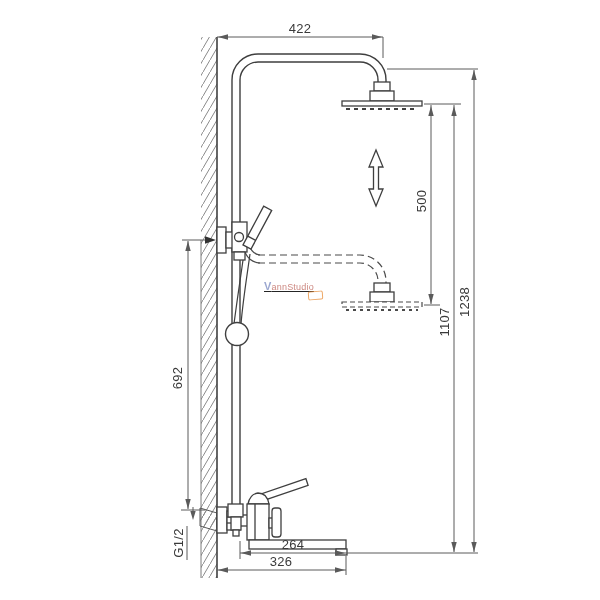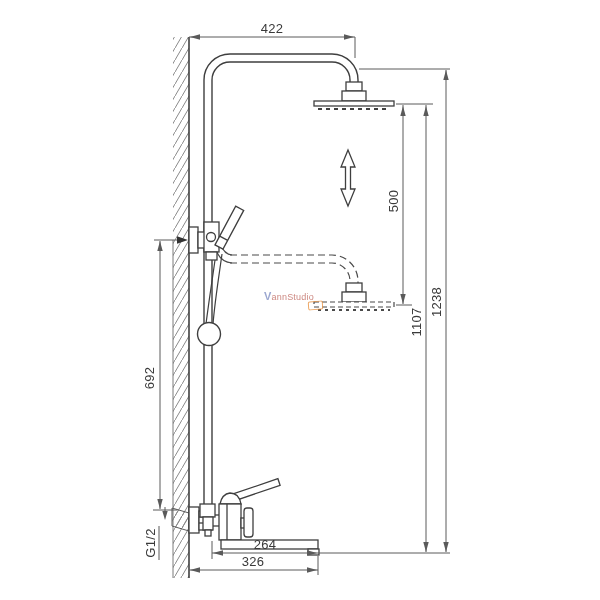--- a/index.html
+++ b/index.html
@@ -1,19 +1,19 @@
 <!DOCTYPE html>
 <html><head>
 <meta charset="utf-8">
 <style>
   html,body{margin:0;padding:0;background:#fff;}
   .canvas{position:relative;width:521px;height:600px;background:#ffffff;overflow:hidden;
-          font-family:"Liberation Sans",sans-serif;}
+          font-family:"Liberation Sans",sans-serif;padding-left:28px;}
   svg text{font-family:"Liberation Sans",sans-serif;font-size:13px;fill:#3a3a3a;letter-spacing:.3px;}
-  .watermark{position:absolute;left:264px;top:291px;width:70px;height:20px;pointer-events:none;}
+  .watermark{position:absolute;left:264px;top:281px;width:70px;height:20px;pointer-events:none;text-decoration:underline;}
   .wm-text{display:block;font-size:9px;line-height:11px;color:#c4736b;opacity:.85;letter-spacing:.2px;}
   .wm-text::first-letter{color:#8a98c8;font-size:11px;font-weight:bold;}
   .wm-box{position:absolute;left:44px;top:10px;width:13px;height:7px;border:1px solid #e8913f;
           border-radius:2px;opacity:.8;transform:rotate(-4deg);}
 </style>
 </head>
 <body>
 
 <div class="canvas">
 

